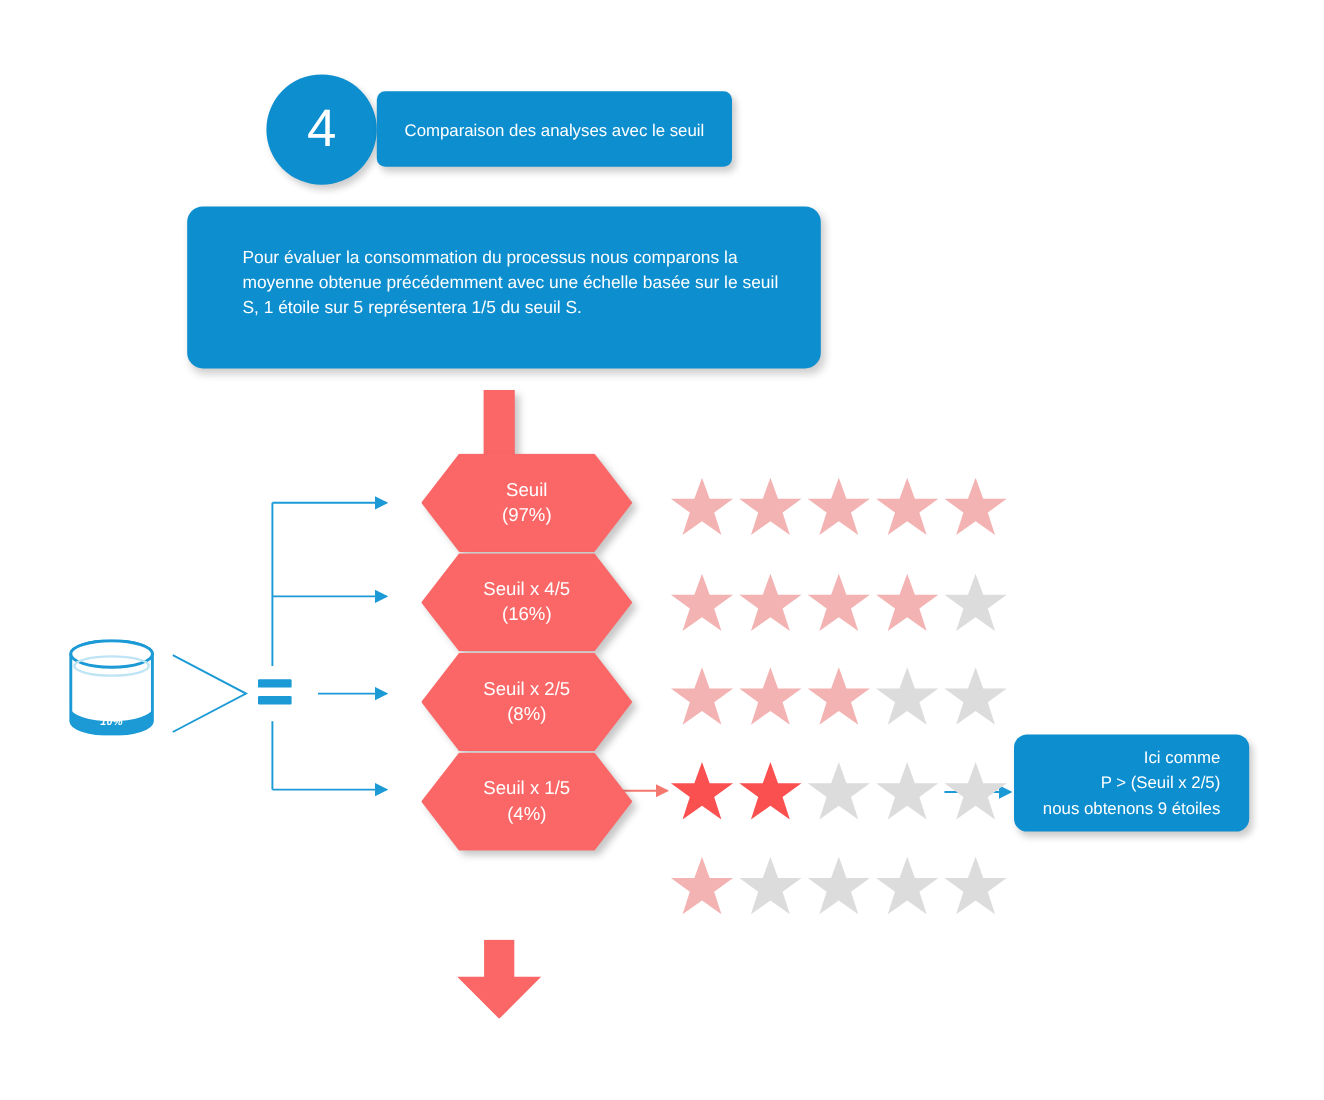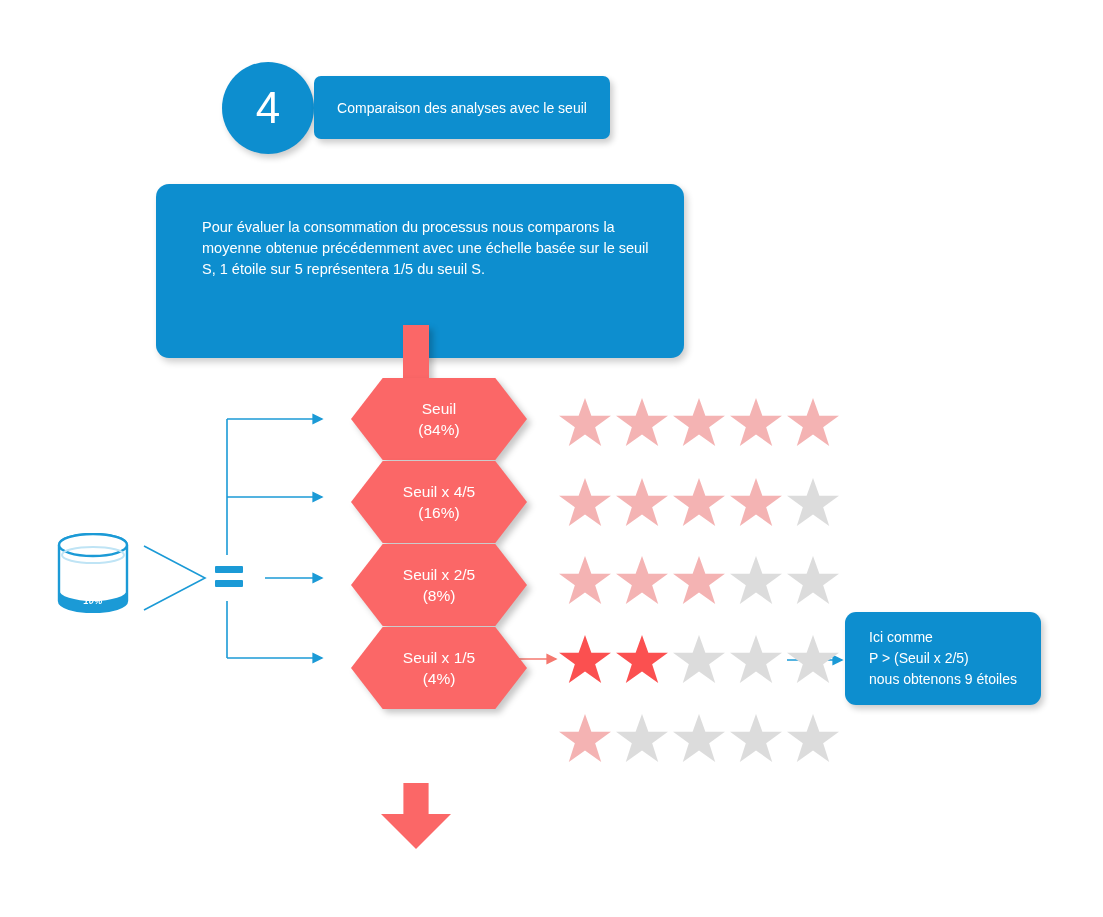--- a/index.html
+++ b/index.html
@@ -56,23 +56,23 @@
     padding: 0 16px;
     box-sizing: border-box;
     font-size: 14px;
     line-height: 18px;
   }
 
   
   .desc-box {
     position: absolute;
     left: 156px;
-    top: 184px;
+    top: 172px;
     width: 528px;
-    height: 174px;
+    height: 135px;
     background: #0d8ecf;
     border-radius: 13px;
     box-shadow: 3px 4px 7px rgba(0,0,0,0.20);
     box-sizing: border-box;
     padding: 33px 30px 12px 46px;
     font-size: 14.5px;
     line-height: 21px;
   }
 
   
@@ -143,28 +143,28 @@
   }
   .star.filled   { background: #f4b3b3; }
   .star.active   { background: #fb5050; }
 
   
   .callout {
     position: absolute;
     left: 845px;
     top: 612px;
     width: 196px;
-    height: 93px;
+    height: 81px;
     background: #0d8ecf;
     border-radius: 11px;
     box-shadow: 3px 4px 6px rgba(0,0,0,0.20);
     display: flex;
     align-items: center;
     justify-content: center;
-    text-align: left;
+    text-align: right;
     font-size: 14px;
     line-height: 21px;
     padding: 0 6px;
     box-sizing: border-box;
   }
   .callout-lines { display: block; }
 
   
   .cylinder {
     position: absolute;
@@ -266,21 +266,21 @@
     <path d="M787,660 L842,660" fill="none" stroke="#1b9ad6" stroke-width="1.6" marker-end="url(#ar-blue)"></path>
   </svg>
 
   <div class="stack-tail"></div>
 
   <div class="hex-stack">
     <div class="hex">
       <div class="hex-shape"></div>
       <div class="hex-label">
         <span>Seuil</span>
-        <span>(84%)</span>
+        <span>(97%)</span>
       </div>
     </div>
     <div class="hex">
       <div class="hex-shape"></div>
       <div class="hex-label">
         <span>Seuil x 4/5</span>
         <span>(16%)</span>
       </div>
     </div>
     <div class="hex">

